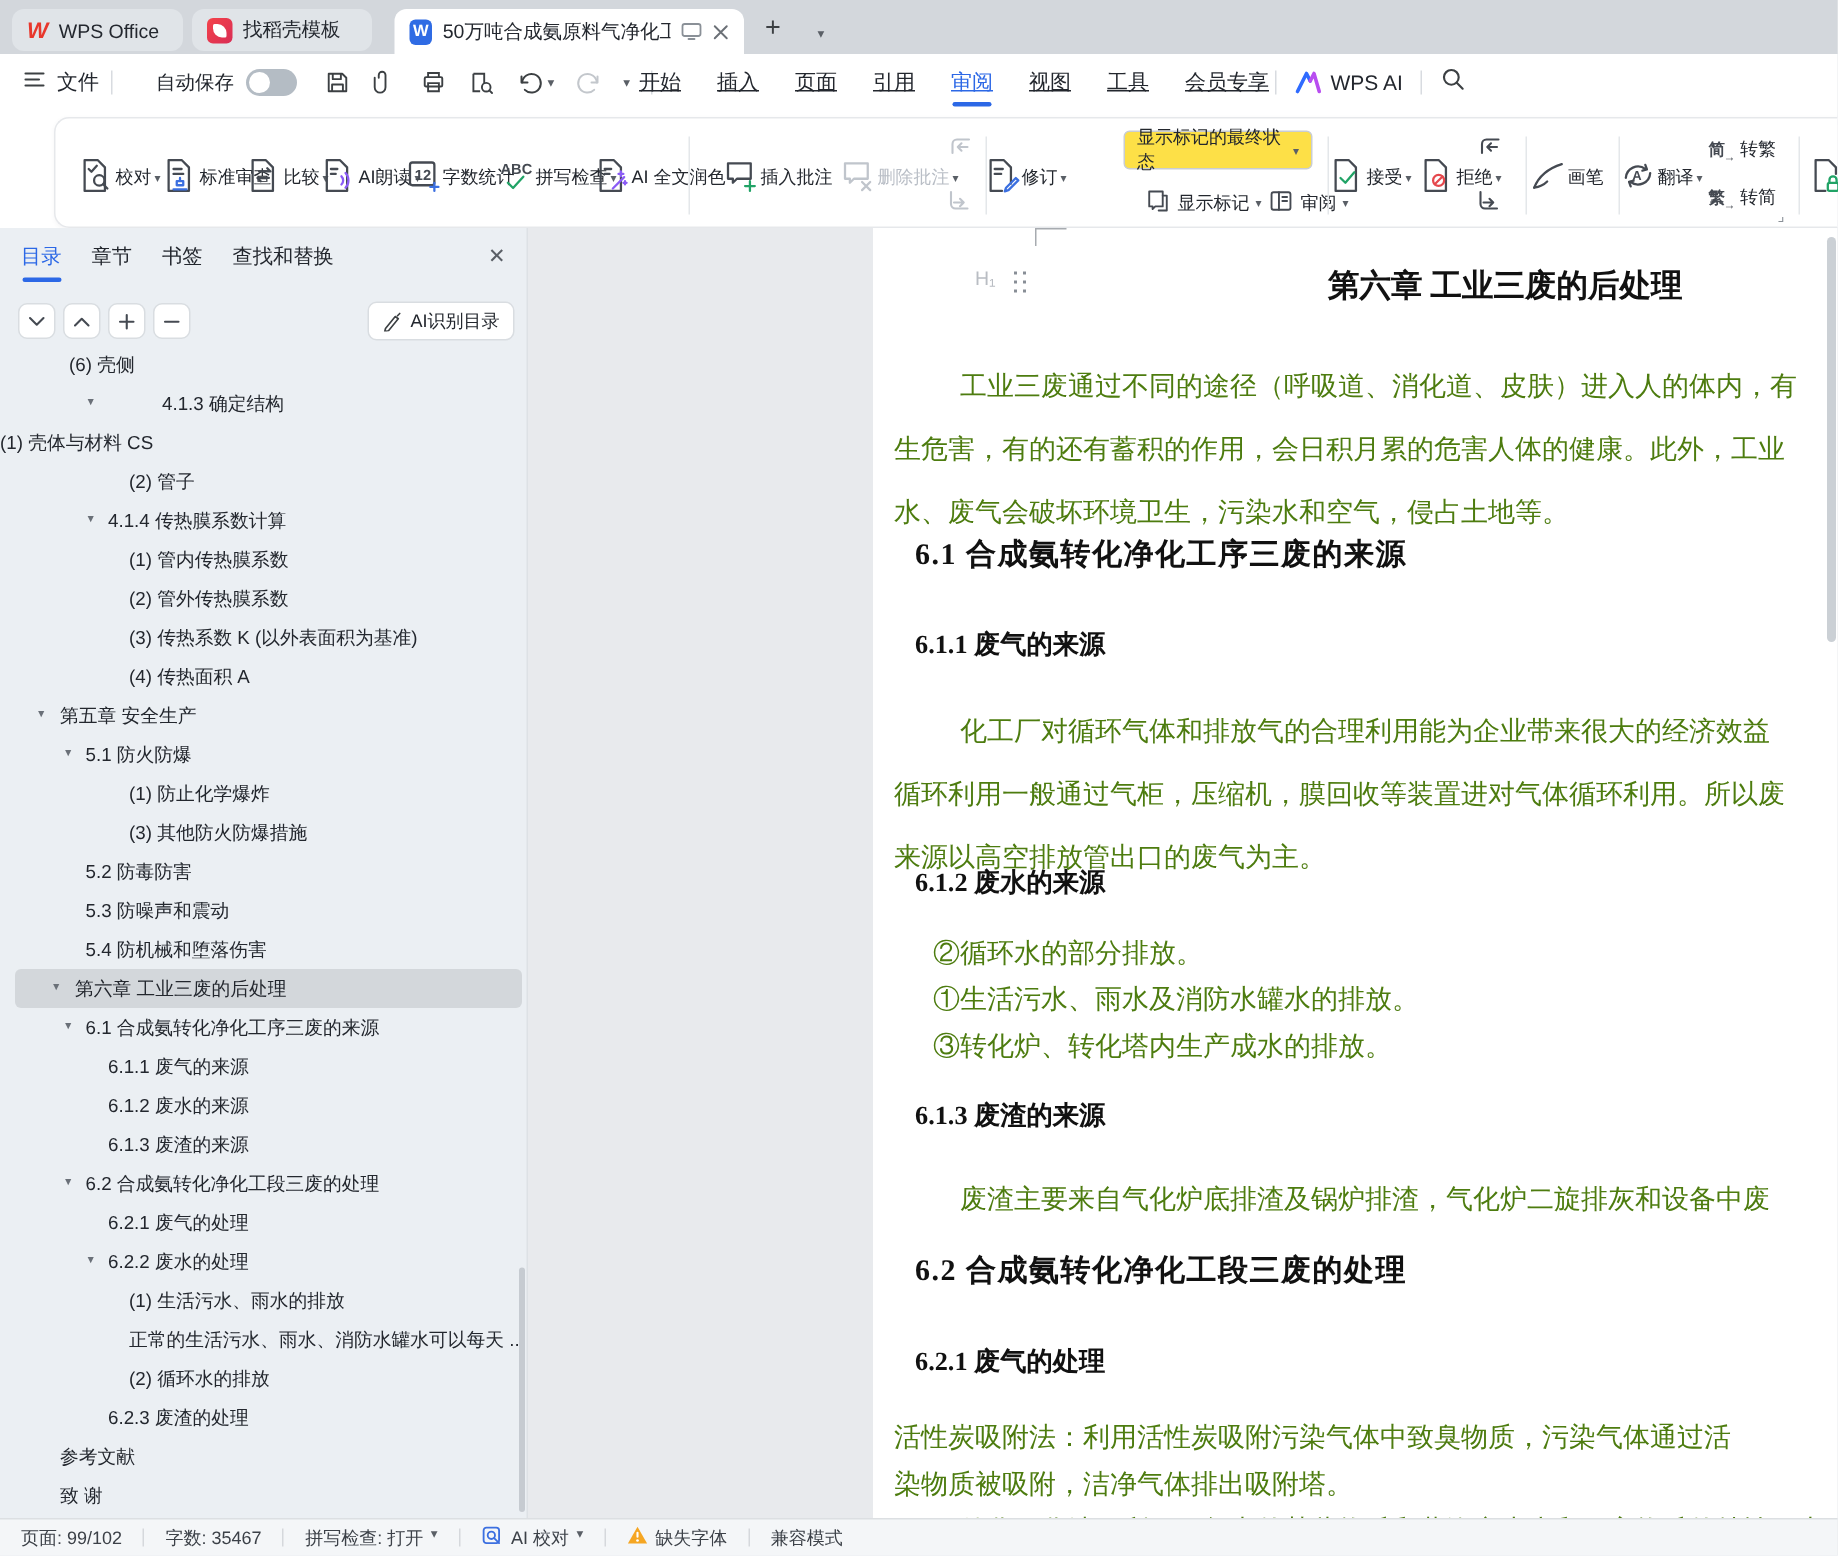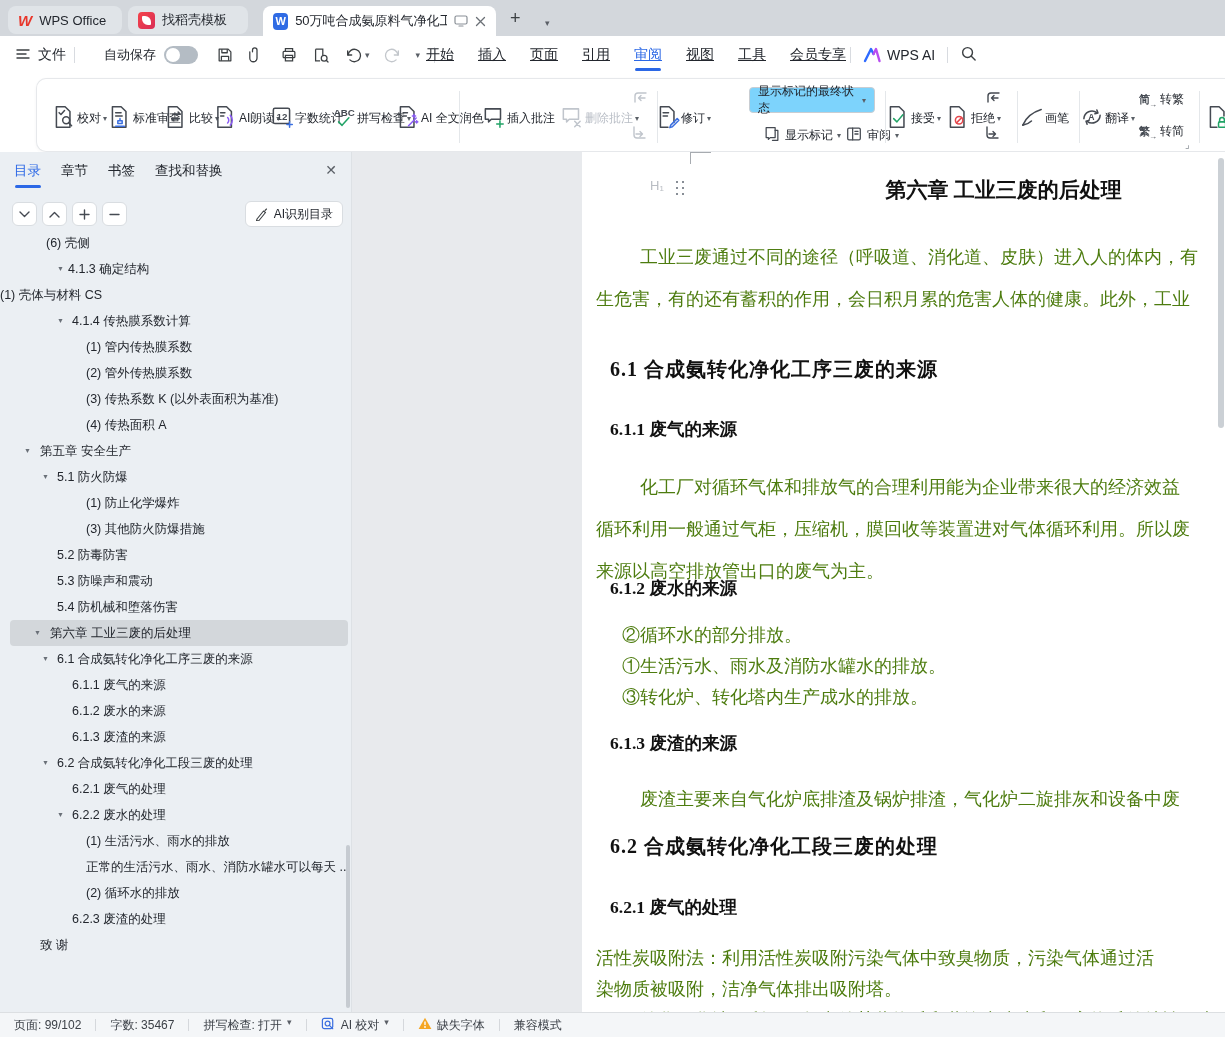--- a/index.html
+++ b/index.html
@@ -35,21 +35,21 @@
   .rbtn .ic { height:30px; display:flex; align-items:center; }
   .rlabel { font-size:12px; margin-top:2px; white-space:nowrap; display:flex; align-items:center; gap:2px; }
   .rsdd { font-size:8px; color:#5a5f66; }
   .disabled .rlabel { color:#b9bec6; }
   .ic .s { stroke:#454a52; fill:none; stroke-width:1.4; stroke-linecap:round; stroke-linejoin:round; }
   .ic .g { stroke:#21a366; } .ic .b { stroke:#3b6fe0; } .ic .r { stroke:#e5484d; } .ic .p { stroke:#8b5cf6; }
   .ic .fg { fill:#454a52; stroke:none; font-weight:bold; }
   .disabled .ic .s { stroke:#c0c5cc; }
   .rdiv { position:absolute; top:12px; width:1px; height:52px; background:#e4e7ea; }
   .navcol { position:absolute; width:22px; display:flex; flex-direction:column; gap:10px; align-items:center; }
-  .combobox { position:absolute; border:1px solid #c9cdd2; border-radius:4px; height:26px; display:flex; align-items:center; justify-content:space-between; padding:0 8px; font-size:12px; background:#7dd3fc; }
+  .combobox { position:absolute; border:1px solid #c9cdd2; border-radius:4px; height:26px; display:flex; align-items:center; justify-content:space-between; padding:0 8px; font-size:12px; background:#fde047; }
   .smallbtn { position:absolute; display:flex; align-items:center; gap:4px; font-size:12px; white-space:nowrap; }
   .cnvgl { font-size:11px; font-weight:bold; color:#454a52; position:relative; }
   .cnvgl .arr { font-size:8px; position:absolute; right:-7px; bottom:-2px; }
   .launcher { position:absolute; color:#8a9097; font-size:10px; }
   
   #content { position:absolute; left:0; top:152px; width:1225px; height:860px; overflow:hidden; background:#e8eaed; }
   #sidebar { position:absolute; left:0; top:0; width:352px; height:860px; background:#ebeff3; border-right:1px solid #dde1e5; }
   .stabs { position:absolute; left:14px; top:10px; display:flex; gap:20px; font-size:13.5px; }
   .stab { position:relative; padding-bottom:8px; }
   .stab.active { color:#2c68e6; }
@@ -459,20 +459,21 @@
   <div id="docarea">
     <div id="page">
       <div id="cropmark"></div>
       <div id="h1badge">H₁</div>
       <div id="dragdots"></div>
       <div id="docblocks">
           <div class="doc-h1" style="top: 24px;">第六章 工业三废的后处理</div>
           <div class="doc-para" style="top: 84px;">
             <div class="ln ind">工业三废通过不同的途径（呼吸道、消化道、皮肤）进入人的体内，有</div>
             <div class="ln">生危害，有的还有蓄积的作用，会日积月累的危害人体的健康。此外，工业</div>
+            <div class="ln">水、废气会破坏环境卫生，污染水和空气，侵占土地等。</div>
           </div>
           <div class="doc-h2" style="top: 204px;">6.1 合成氨转化净化工序三废的来源</div>
           <div class="doc-h3" style="top: 265px;">6.1.1 废气的来源</div>
           <div class="doc-para" style="top: 314px;">
             <div class="ln ind">化工厂对循环气体和排放气的合理利用能为企业带来很大的经济效益</div>
             <div class="ln">循环利用一般通过气柜，压缩机，膜回收等装置进对气体循环利用。所以废</div>
             <div class="ln">来源以高空排放管出口的废气为主。</div>
           </div>
           <div class="doc-h3" style="top: 424px;">6.1.2 废水的来源</div>
           <div class="doc-list" style="top: 468px;">
@@ -534,24 +535,27 @@
           <path d="M10 2.5l1.5-1.5" stroke="#3c4043" stroke-width="1.1" stroke-linecap="round"></path>
         </svg>
       <span>AI识别目录</span>
     </div>
     <div id="toclist">
         <div class="tocrow" style="margin-top: -6px;">
           <span class="txt" style="padding-left: 46px;">(6) 壳侧</span>
         </div>
         <div class="tocrow">
           <span class="tocarrow" style="left: 57px;">▼</span>
-          <span class="txt" style="padding-left: 68px;">4.1.3 确定结构</span>
+          <span class="txt" style="padding-left: 108px;">4.1.3 确定结构</span>
         </div>
         <div class="tocrow">
           <span class="txt" style="">(1) 壳体与材料 CS</span>
+        </div>
+        <div class="tocrow">
+          <span class="txt" style="padding-left: 86px;">(2) 管子</span>
         </div>
         <div class="tocrow">
           <span class="tocarrow" style="left: 57px;">▼</span>
           <span class="txt" style="padding-left: 72px;">4.1.4 传热膜系数计算</span>
         </div>
         <div class="tocrow">
           <span class="txt" style="padding-left: 86px;">(1) 管内传热膜系数</span>
         </div>
         <div class="tocrow">
           <span class="txt" style="padding-left: 86px;">(2) 管外传热膜系数</span>
@@ -617,20 +621,23 @@
           <span class="txt" style="padding-left: 86px;">(1) 生活污水、雨水的排放</span>
         </div>
         <div class="tocrow">
           <span class="txt" style="padding-left: 86px;">正常的生活污水、雨水、消防水罐水可以每天 ...</span>
         </div>
         <div class="tocrow">
           <span class="txt" style="padding-left: 86px;">(2) 循环水的排放</span>
         </div>
         <div class="tocrow">
           <span class="txt" style="padding-left: 72px;">6.2.3 废渣的处理</span>
+        </div>
+        <div class="tocrow">
+          <span class="txt" style="padding-left: 40px;">参考文献</span>
         </div>
         <div class="tocrow">
           <span class="txt" style="padding-left: 40px;">致 谢</span>
         </div>
       </div>
     <div id="sscroll"></div>
   </div>
 </div>
 
 <div id="statusbar">

